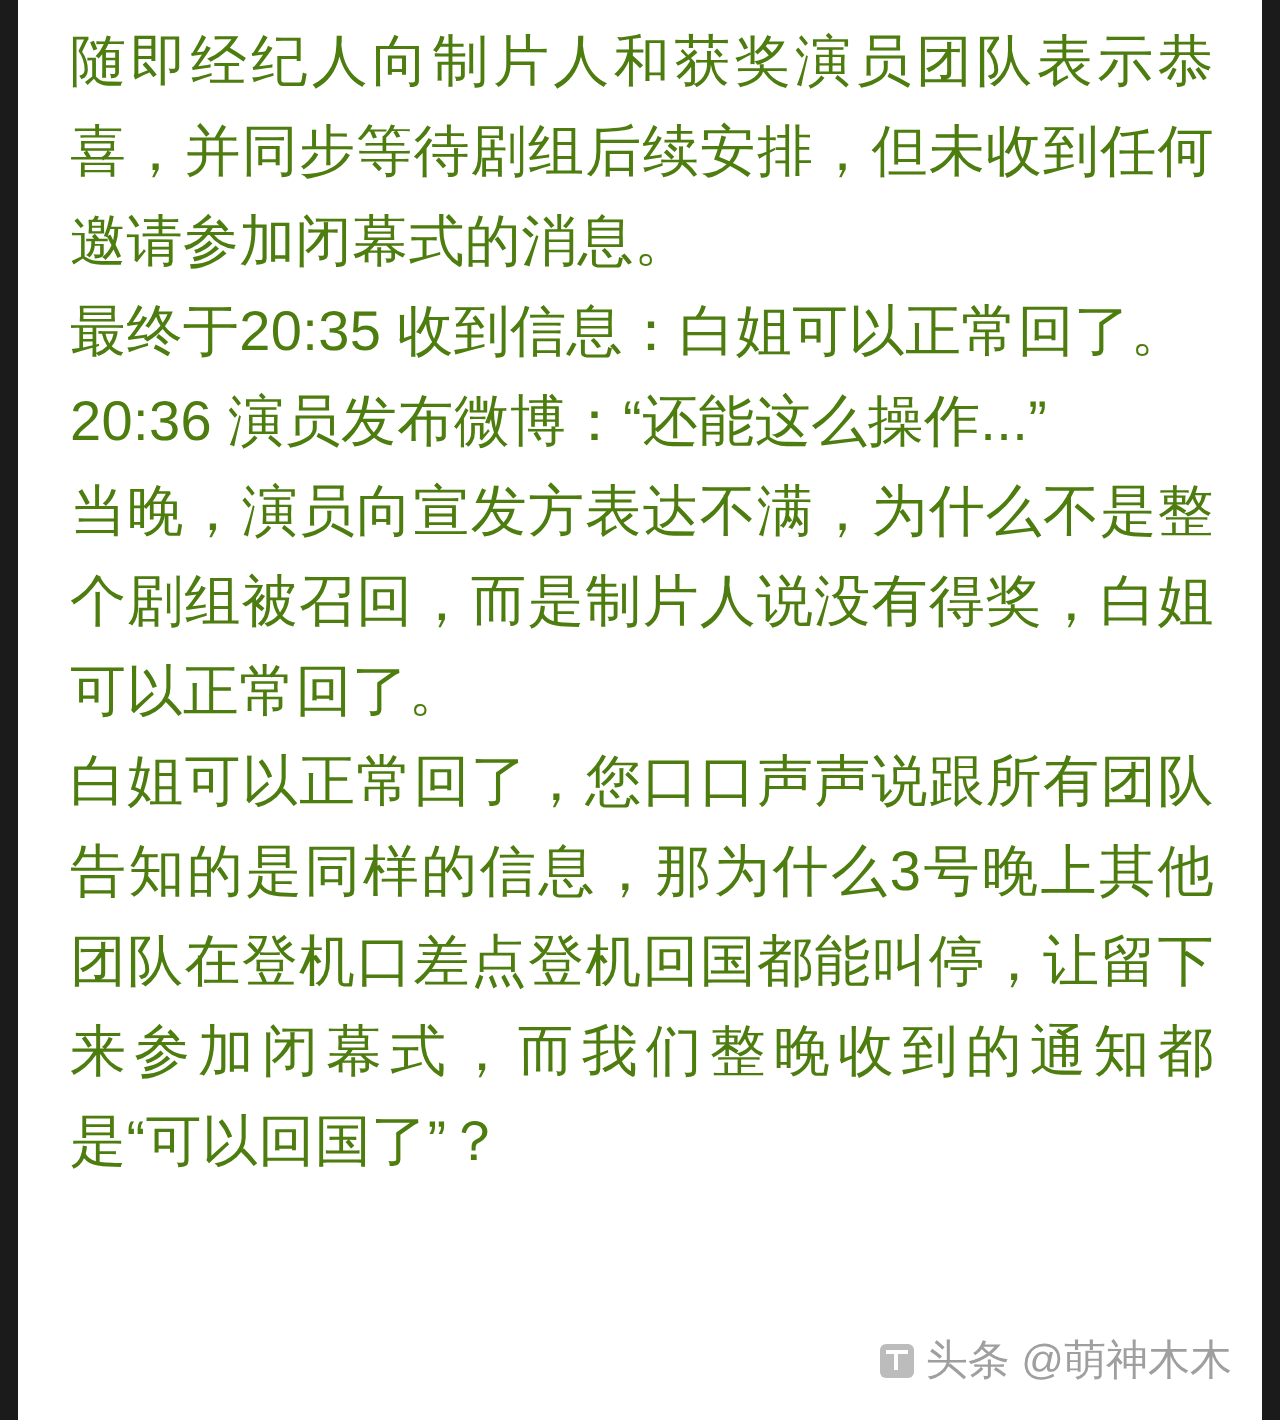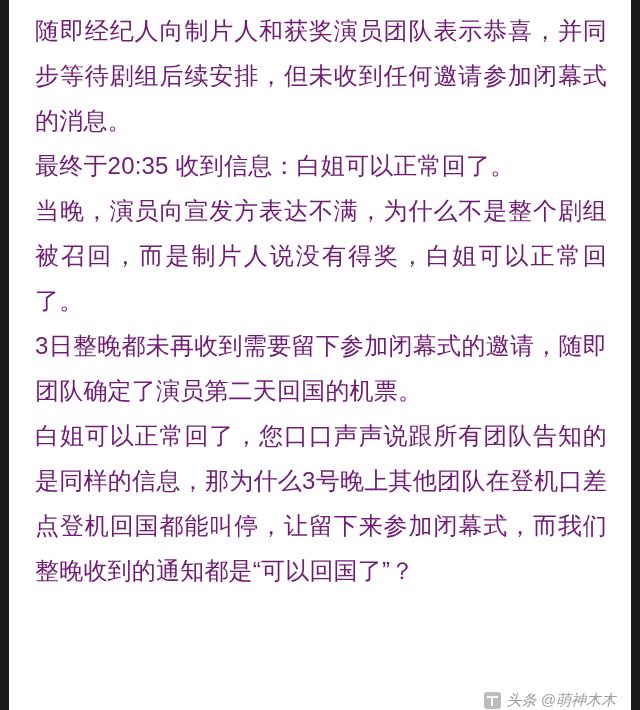--- a/index.html
+++ b/index.html
@@ -39,42 +39,41 @@
     left: 9px;
     top: 0;
     right: 9px;
     bottom: 0;
     background: #ffffff;
     padding: 8px 24px 0 26px;
     box-sizing: border-box;
   }
   p.para {
     margin: 0;
-    color: #701a75;
-    font-size: 24px;
+    color: #4d7c0f;
+    font-size: 28px;
     line-height: 45px;
     letter-spacing: 0.2px;
     text-align: justify;
     text-justify: inter-ideograph;
     font-family: "Liberation Sans", "DejaVu Sans", sans-serif;
     white-space: pre-wrap;
     word-break: break-all;
   }
   .watermark {
     position: absolute;
     right: 24px;
-    bottom: 0;
+    bottom: 16px;
     display: flex;
     align-items: center;
     gap: 6px;
     color: #9a9a9a;
-    font-size: 15px;
+    font-size: 21px;
     font-family: "Liberation Sans", sans-serif;
     opacity: 0.95;
-    font-style: italic;
   }
   .wm-logo {
     display: inline-block;
     width: 17px;
     height: 17px;
     border-radius: 3px;
     background: #b9b9b9;
     position: relative;
   }
   .wm-logo::before {
@@ -101,22 +100,22 @@
 <body>
 
 <div class="page">
 
   <div class="edge-bar left"></div>
   <div class="edge-bar right"></div>
 
   <div class="content">
     <p class="para">随即经纪人向制片人和获奖演员团队表示恭喜，并同步等待剧组后续安排，但未收到任何邀请参加闭幕式的消息。</p>
     <p class="para">最终于20:35 收到信息：白姐可以正常回了。</p>
+    <p class="para">20:36 演员发布微博：“还能这么操作...”</p>
     <p class="para">当晚，演员向宣发方表达不满，为什么不是整个剧组被召回，而是制片人说没有得奖，白姐可以正常回了。</p>
-    <p class="para">3日整晚都未再收到需要留下参加闭幕式的邀请，随即团队确定了演员第二天回国的机票。</p>
     <p class="para">白姐可以正常回了，您口口声声说跟所有团队告知的是同样的信息，那为什么3号晚上其他团队在登机口差点登机回国都能叫停，让留下来参加闭幕式，而我们整晚收到的通知都是“可以回国了”？</p>
   </div>
 
   <div class="watermark">
     <span class="wm-logo"></span>
     <span class="wm-text">头条 @萌神木木</span>
   </div>
 
 </div>
 

